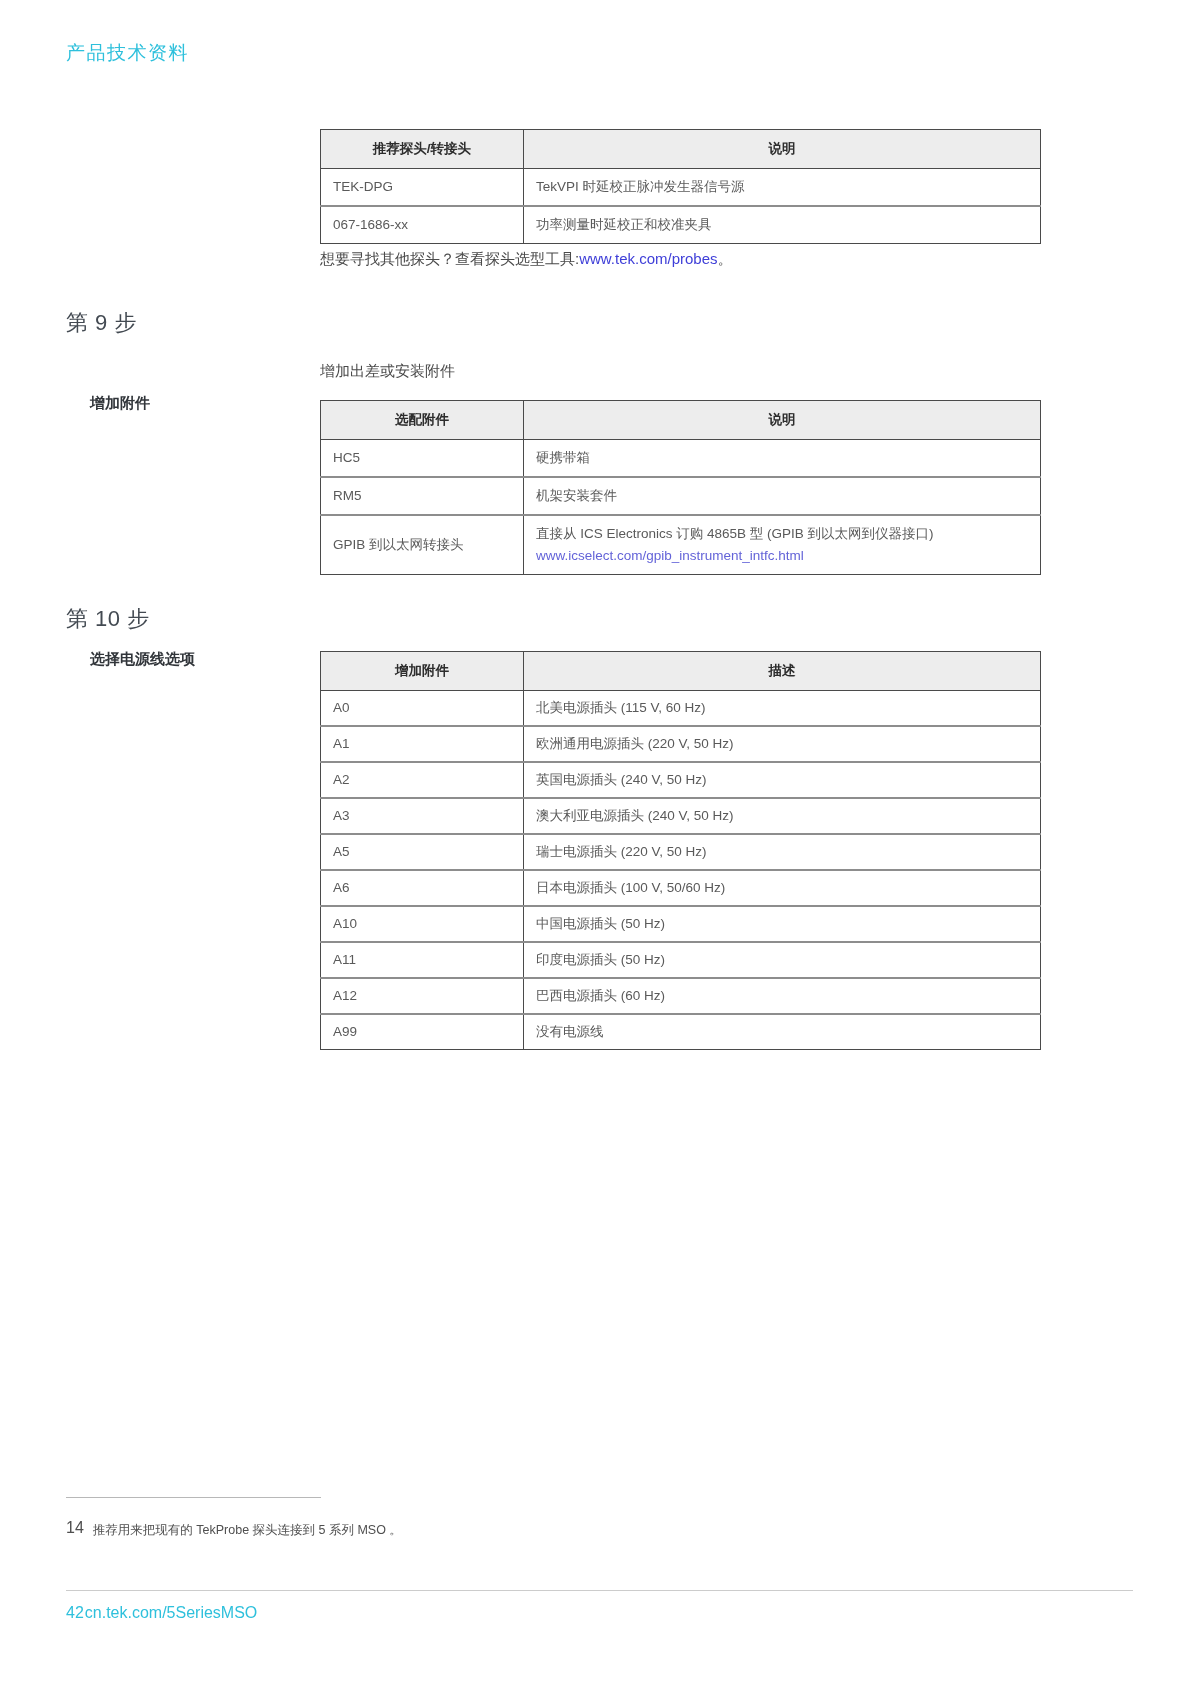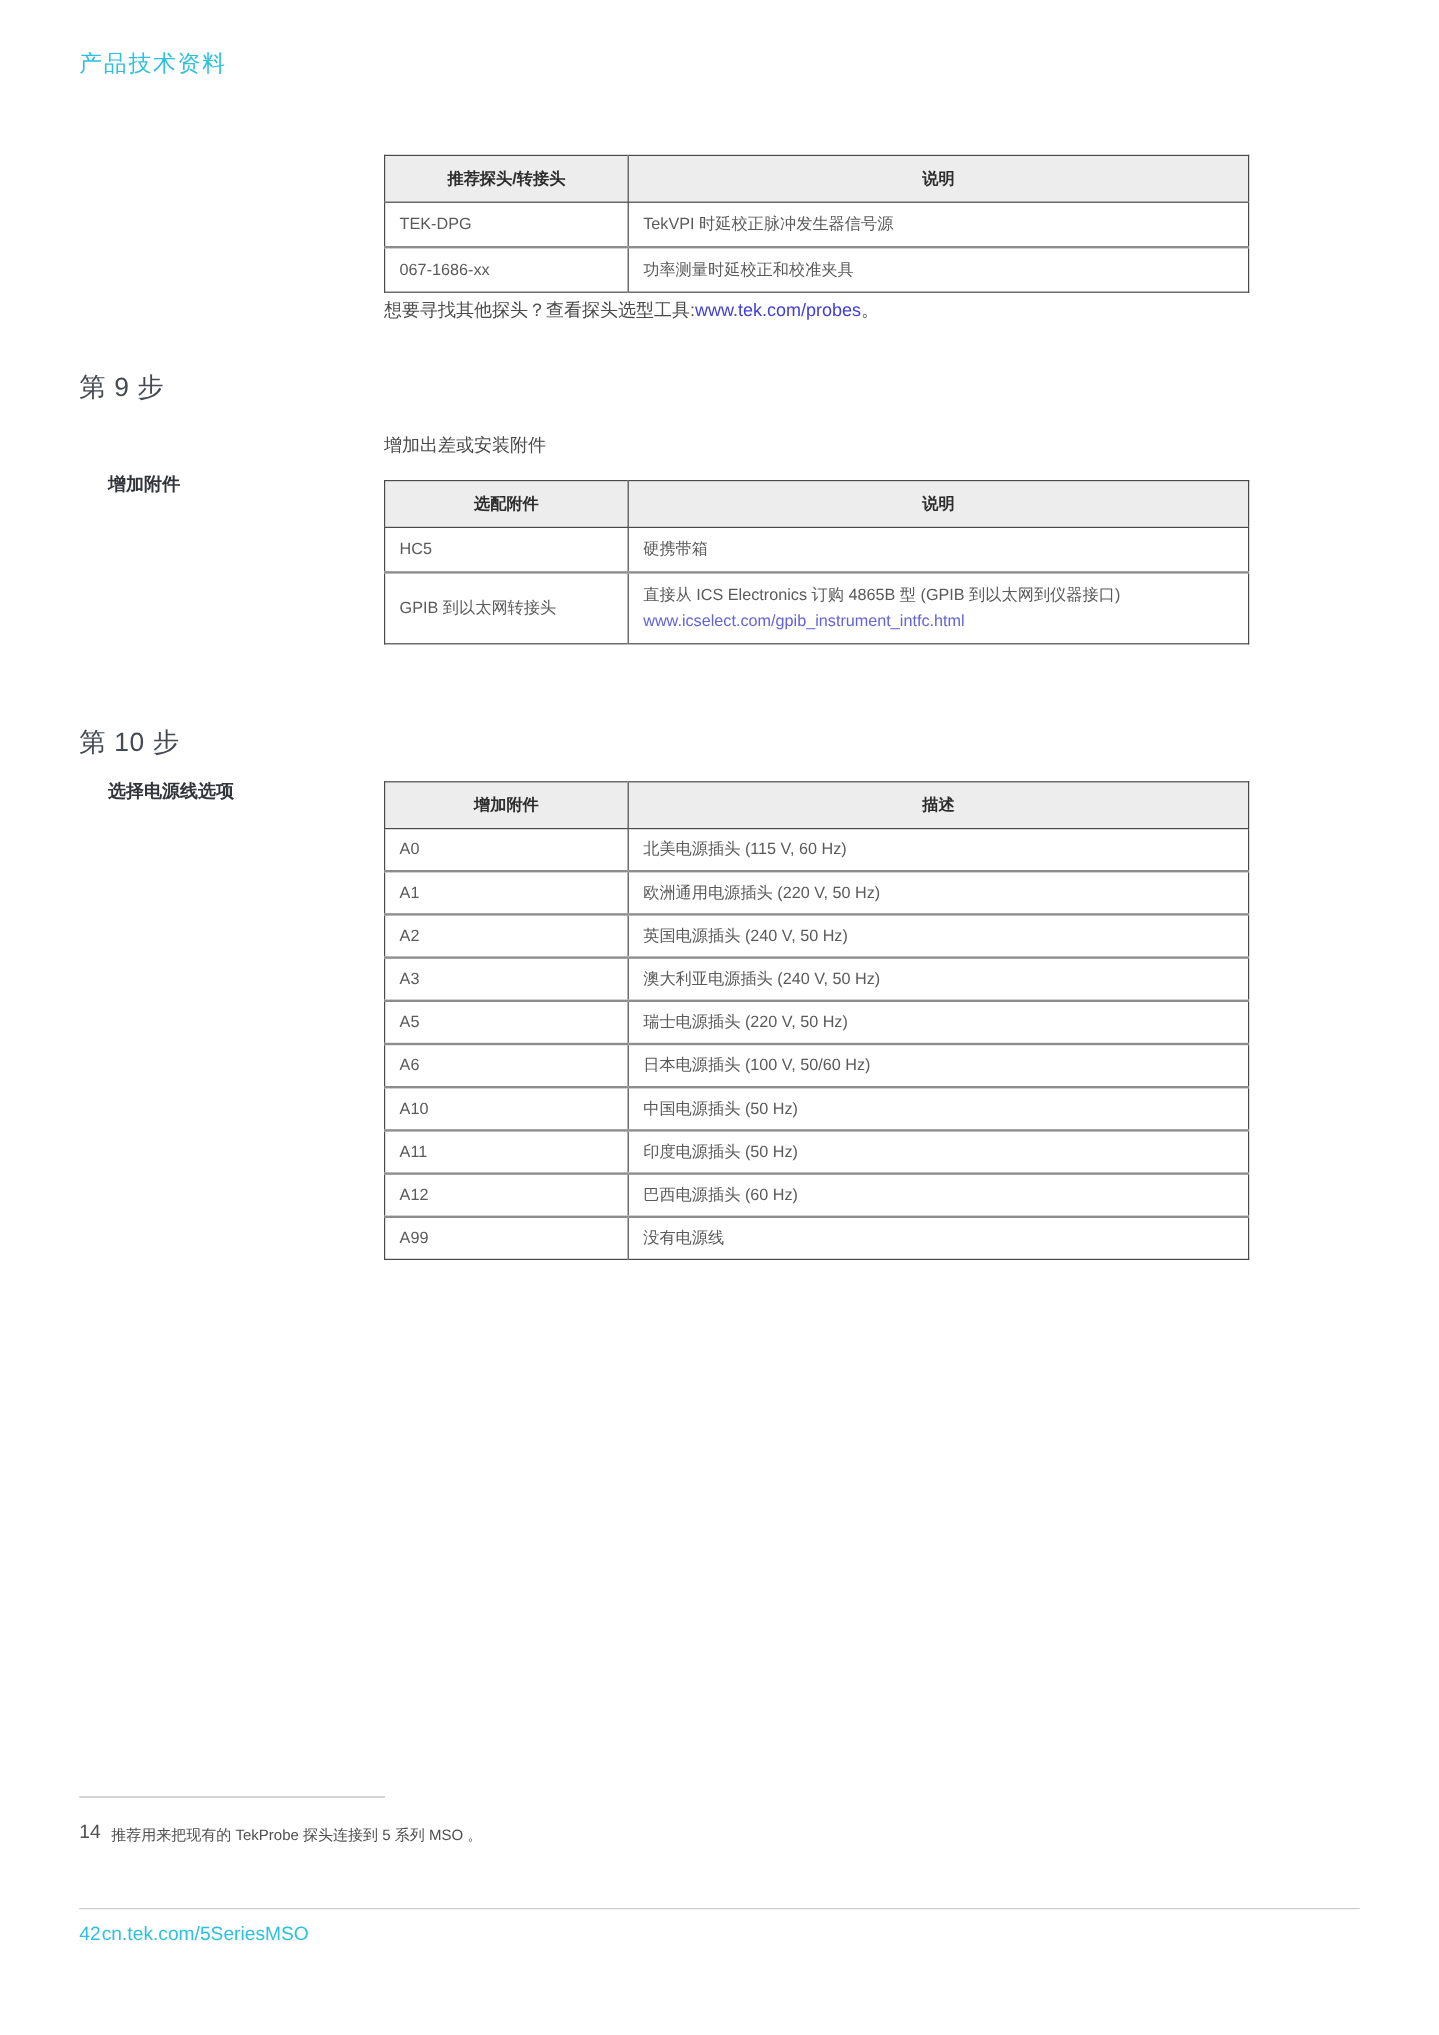--- a/index.html
+++ b/index.html
@@ -160,20 +160,28 @@
         <tr>
           <td>
             <div class="cell-text">HC5</div>
           </td>
           <td>
             <div class="cell-text">硬携带箱</div>
           </td>
         </tr>
         <tr>
           <td>
+            <div class="cell-text">RM5</div>
+          </td>
+          <td>
+            <div class="cell-text">机架安装套件</div>
+          </td>
+        </tr>
+        <tr>
+          <td>
             <div class="cell-text">GPIB 到以太网转接头</div>
           </td>
           <td>
             <div class="cell-text">直接从 ICS Electronics 订购 4865B 型 (GPIB 到以太网到仪器接口)</div>
             <a class="cell-link">www.icselect.com/gpib_instrument_intfc.html</a>
           </td>
         </tr>
       </tbody>
     </table>
 

